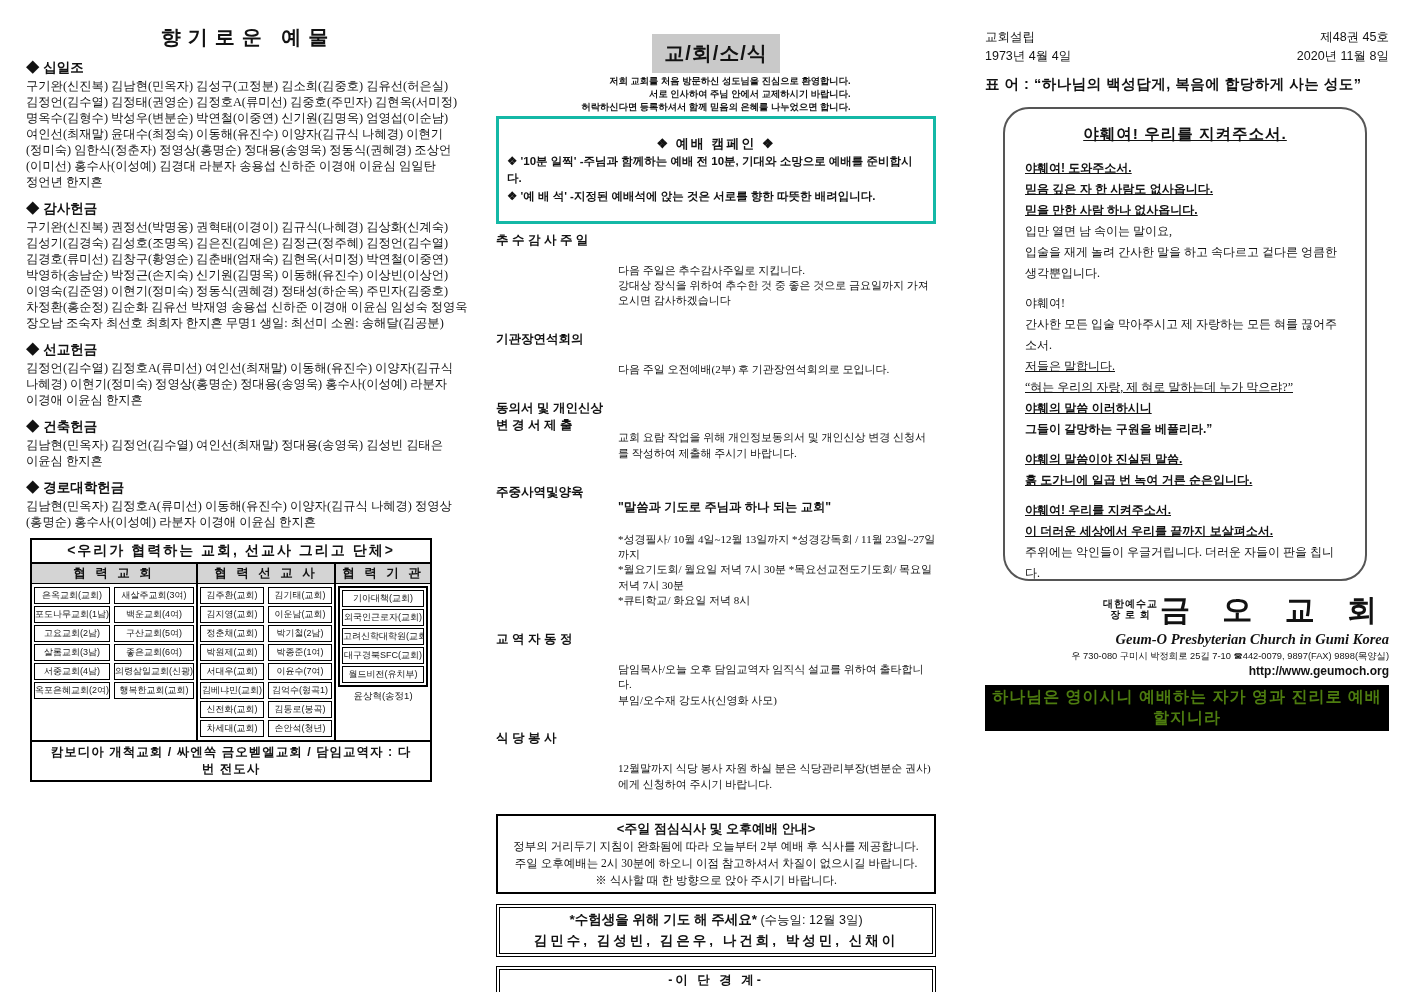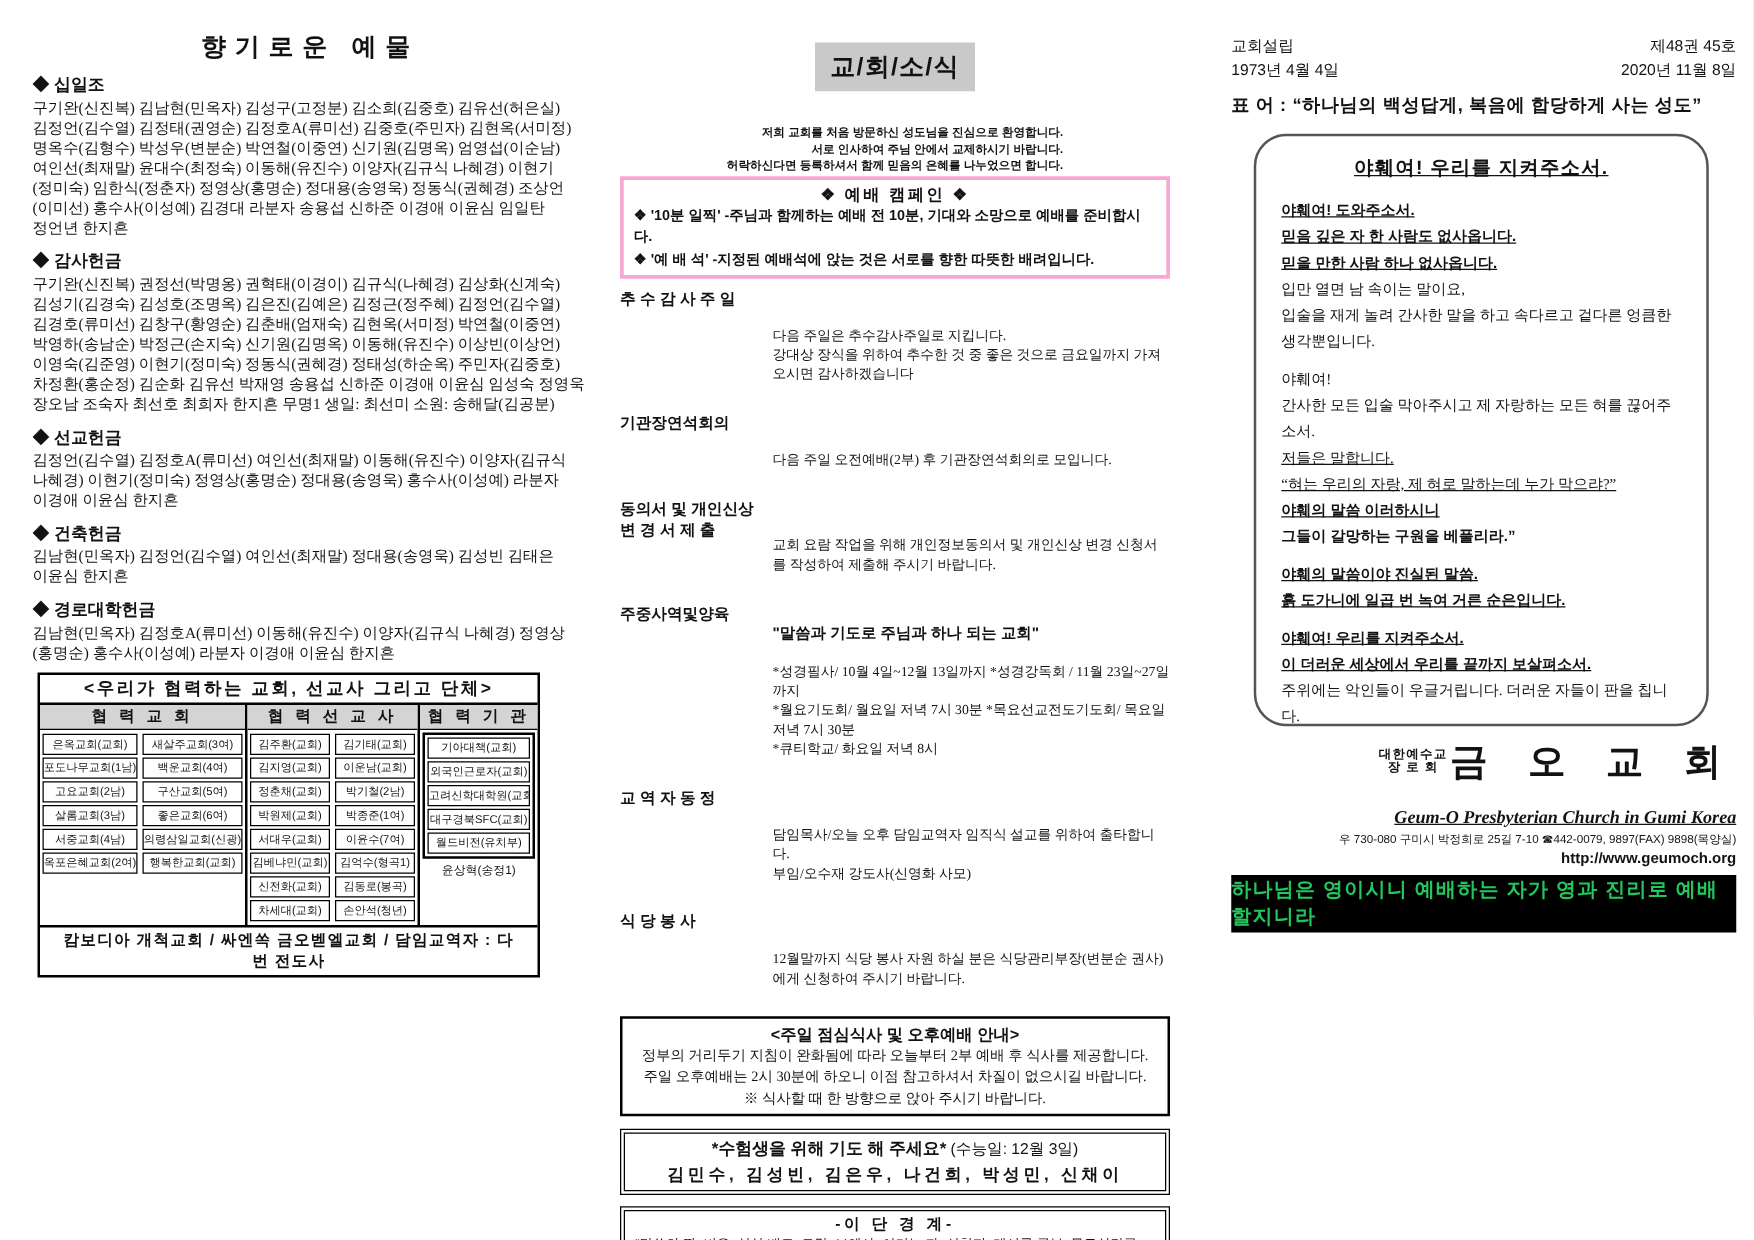--- a/index.html
+++ b/index.html
@@ -30,22 +30,22 @@
              white-space:nowrap;overflow:hidden;}
   .coop-orgbox{border:2px solid #000;margin:2px 2px 1px 2px;padding:0 1px;}
   .coop-extra{border:none;font-size:9.5px;margin-top:2px;}
   .coop-footer{border-top:2px solid #000;text-align:center;font-weight:bold;font-size:12.5px;
                padding:2px 12px;letter-spacing:1px;}
 
   
   .col-mid{position:absolute;left:496px;top:34px;width:440px;}
   .mid-head{display:flex;align-items:center;flex-direction:column;}
   .mid-badge{background:#c9c9c9;font-size:20px;font-weight:bold;padding:6px 12px;letter-spacing:1px;}
-  .welcome{flex:1;text-align:right;font-size:9.3px;font-weight:bold;line-height:1.4;padding-top:2px;margin-top:25px;}
-  .campaign{border:3px solid #f9a8d4;margin-top:2px;padding:3px 8px;}
+  .welcome{flex:1;text-align:right;font-size:9.3px;font-weight:bold;line-height:1.4;padding-top:2px;}
+  .campaign{border:3px solid #14b8a6;margin-top:2px;padding:16px 8px;}
   .campaign-title{text-align:center;font-weight:bold;font-size:13px;letter-spacing:2px;}
   .campaign-line{font-size:11.5px;font-weight:bold;line-height:1.5;}
   .ann-list{margin-top:8px;}
   .ann-row{display:flex;margin-bottom:7px;}
   .ann-label{width:122px;flex:0 0 122px;font-weight:bold;font-size:12.5px;white-space:pre-line;line-height:1.4;}
   .ann-body{flex:1;font-size:11px;font-family:"Liberation Serif",serif;white-space:pre-line;line-height:1.4;}
   .ann-lead{font-weight:bold;font-family:"Liberation Sans",sans-serif;font-size:12.3px;}
   .box1{border:2px solid #000;margin-top:4px;padding:4px 6px;text-align:center;}
   .box1-title{font-weight:bold;font-size:13px;}
   .box1-line{font-size:11.5px;line-height:1.45;font-family:"Liberation Serif",serif;}
@@ -71,24 +71,24 @@
                 margin-bottom:13px;letter-spacing:1px;}
   .p-line{font-size:12px;line-height:21px;font-family:"Liberation Serif",serif;}
   .p-line.s-bu{font-weight:bold;text-decoration:underline;font-family:"Liberation Sans",sans-serif;}
   .p-line.s-u{text-decoration:underline;}
   .p-line.s-b{font-weight:bold;font-family:"Liberation Sans",sans-serif;}
   .p-line.s-blank{height:9px;line-height:9px;}
   .church{margin-top:12px;text-align:right;}
   .church-name-row{display:flex;justify-content:flex-end;align-items:center;gap:2px;}
   .denom{font-size:10px;font-weight:bold;line-height:1.15;text-align:center;letter-spacing:1px;}
   .cname{font-size:30px;font-weight:bold;letter-spacing:12px;line-height:1.1;}
-  .eng{font-family:"Liberation Serif",serif;font-style:italic;font-weight:bold;font-size:14.5px;margin-top:20px;text-decoration:underline;}
+  .eng{font-family:"Liberation Serif",serif;font-style:italic;font-weight:bold;font-size:14.5px;margin-top:5px;}
   .addr{font-size:9.3px;margin-top:2px;}
   .url{font-weight:bold;font-size:12px;margin-top:1px;}
-  .banner{margin-top:7px;background:#000;color:#22c55e;text-align:left;font-weight:bold;
+  .banner{margin-top:7px;background:#000;color:#4d7c0f;text-align:center;font-weight:bold;
           font-size:16px;padding:2px 0;letter-spacing:1px;}
 </style>
 </head>
 <body>
 
 <div id="page">
 
   <div class="col-left">
     <h1 class="off-title">향기로운 예물</h1>
     <div>

